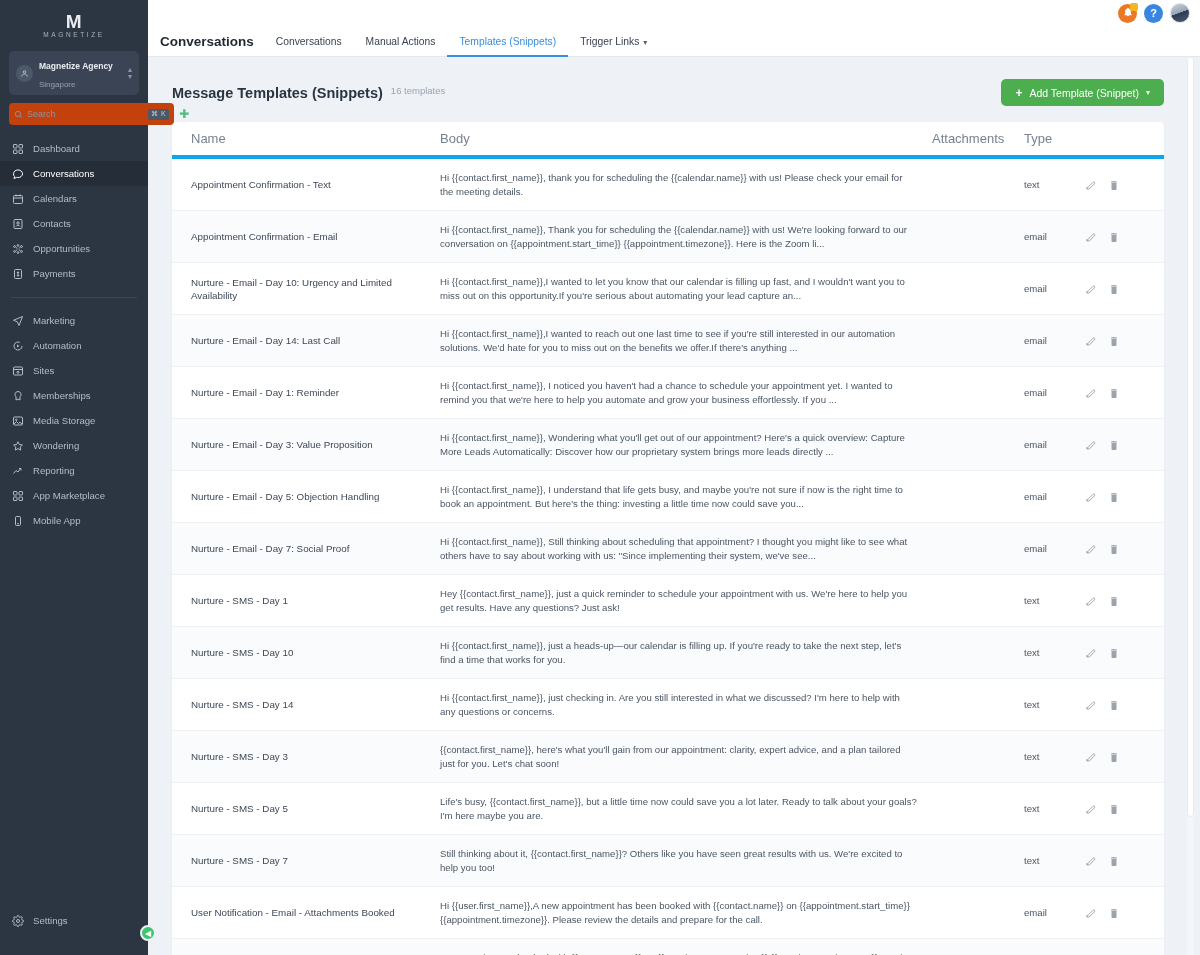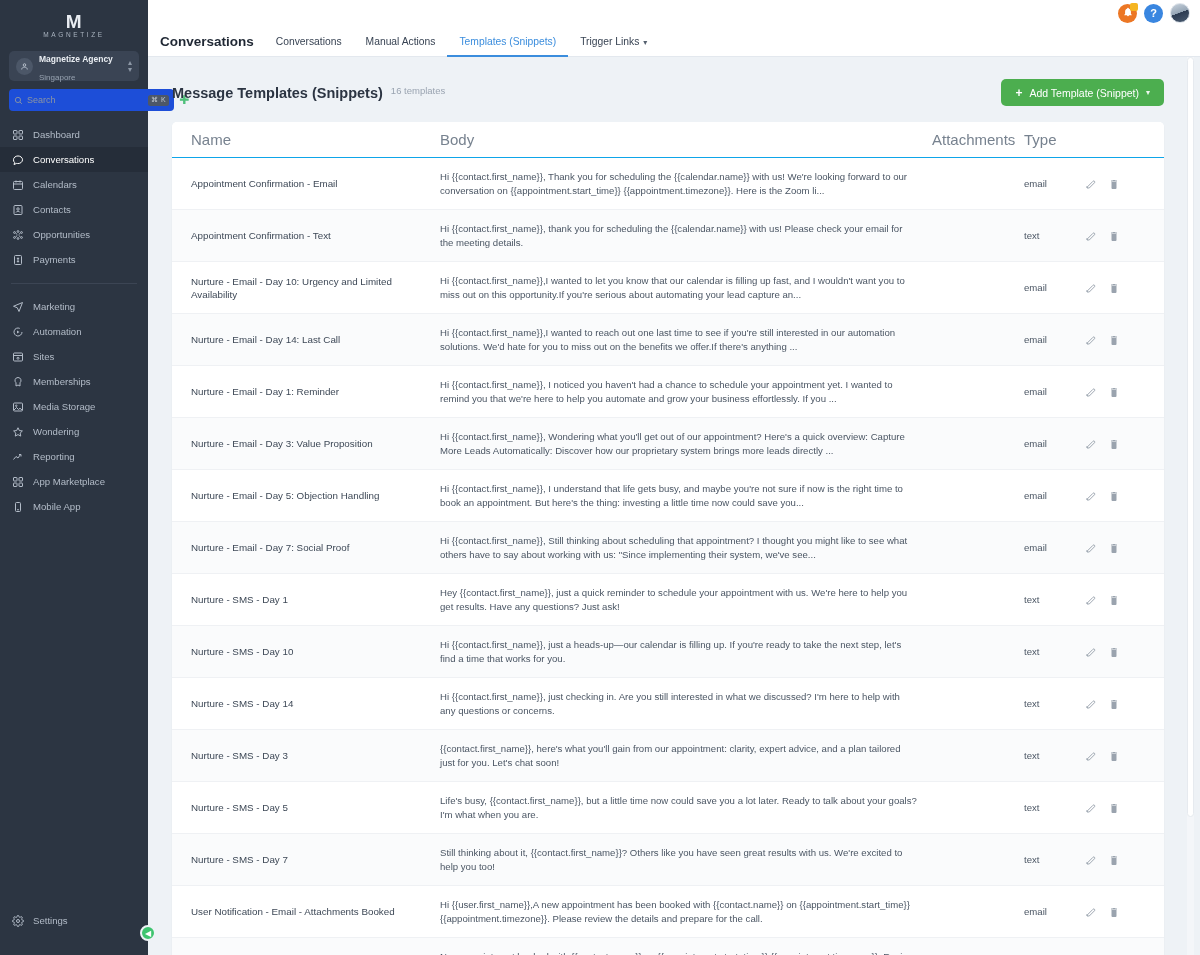--- a/index.html
+++ b/index.html
@@ -24,37 +24,37 @@
   }
   .brand-mark {
     font-size: 19px; font-weight: bold; color: #e9edf2;
     line-height: 17px; letter-spacing: 0.5px;
   }
   .brand-word {
     font-size: 6.5px; color: #aab4c0; letter-spacing: 2.6px;
     margin-top: 1px;
   }
   .agency-card {
-    margin: 5px 9px 0 9px; height: 30px;
+    margin: 5px 9px 0 9px; height: 44px;
     background: #3a4454; border-radius: 5px;
     display: flex; align-items: center; padding: 0 7px;
   }
   .agency-avatar {
     width: 17px; height: 17px; border-radius: 50%;
     background: #4c5768; display:flex; align-items:center; justify-content:center;
     flex: 0 0 17px;
   }
   .agency-text { margin-left: 6px; flex: 1; overflow: hidden; }
   .agency-name { font-size: 8.5px; color: #eaeef3; font-weight: bold; white-space: nowrap; }
   .agency-sub { font-size: 8px; color: #97a2b0; white-space: nowrap; margin-top: 1px; }
   .agency-caret { color: #8c97a5; font-size: 8px; line-height: 7px; text-align:center; }
 
   .search-row { margin: 8px 9px 0 9px; display: flex; align-items: center; gap: 5px; }
   .search-box {
-    flex: 1; height: 22px; background: #1d4ed8; border-radius: 4px;
+    flex: 1; height: 22px; background: #c2410c; border-radius: 4px;
     display: flex; align-items: center; padding: 0 5px; gap: 4px;
   }
   .search-box input {
     flex: 1; background: transparent; border: none; outline: none;
     color: #c3cbd5; font-size: 9px; font-family: inherit; min-width: 0;
   }
   .search-box input::placeholder { color: #8b95a3; }
   .kbd {
     background: #4d5767; color: #c2cad4; font-size: 7px;
     border-radius: 2.5px; padding: 1.5px 3px; letter-spacing: 0.5px;
@@ -136,22 +136,22 @@
   .add-btn .plus { font-size: 12px; font-weight: bold; }
   .add-btn .caret { font-size: 8px; opacity: .9; }
 
   .card {
     background: #ffffff; border-radius: 5px;
     box-shadow: 0 1px 2px rgba(23,35,52,.06);
     overflow: hidden;
   }
   table { width: 100%; border-collapse: collapse; table-layout: fixed; }
   thead th {
-    text-align: left; font-size: 15px; font-weight: normal; color: #77828f;
-    padding: 9px 0 9px 0; border-bottom: 1px solid #0ea5e9; background: #fff;
+    text-align: left; font-size: 13px; font-weight: normal; color: #77828f;
+    padding: 9px 0 9px 0; border-bottom: 4px solid #0ea5e9; background: #fff;
   }
   th.c-name { width: 268px; padding-left: 19px; }
   th.c-body { width: 492px; }
   th.c-att  { width: 92px; }
   th.c-type { width: 58px; }
   th.c-act  { width: auto; }
 
   tbody tr { border-bottom: 1px solid #eff1f4; }
   tbody tr:nth-child(even) { background: #fafbfc; }
   tbody tr:last-child { border-bottom: none; }
@@ -447,52 +447,52 @@
             <tr>
               <th class="c-name">Name</th>
               <th class="c-body">Body</th>
               <th class="c-att">Attachments</th>
               <th class="c-type">Type</th>
               <th class="c-act"></th>
             </tr>
           </thead>
           <tbody id="tbody">
               <tr>
+                <td class="c-name">Appointment Confirmation - Text</td>
+                <td class="c-body">Hi {{contact.first_name}}, thank you for scheduling the {{calendar.name}} with us! Please check your email for the meeting details.</td>
+                <td class="c-att"></td>
+                <td class="c-type">text</td>
+                <td class="c-act"><span class="act-ico">
+                    <svg width="12" height="12" viewBox="0 0 24 24" fill="none" stroke="currentColor" stroke-width="1.9">
+                      <path d="M4 20h4.5L19 9.5a2.1 2.1 0 0 0-3-3L5.5 17z"></path>
+                      <path d="M4 20v-4"></path>
+                    </svg>
+                  </span><span class="act-ico">
+                    <svg width="12" height="12" viewBox="0 0 24 24" fill="currentColor">
+                      <path d="M7 20a2 2 0 0 0 2 2h6a2 2 0 0 0 2-2V8H7zM18 5h-3l-1-1h-4l-1 1H6v2h12z"></path>
+                    </svg>
+                  </span></td>
+              </tr>
+              <tr>
                 <td class="c-name">Appointment Confirmation - Email</td>
                 <td class="c-body">Hi {{contact.first_name}}, Thank you for scheduling the {{calendar.name}} with us! We're looking forward to our conversation on {{appointment.start_time}} {{appointment.timezone}}. Here is the Zoom li...</td>
                 <td class="c-att"></td>
                 <td class="c-type">email</td>
                 <td class="c-act"><span class="act-ico">
                     <svg width="12" height="12" viewBox="0 0 24 24" fill="none" stroke="currentColor" stroke-width="1.9">
                       <path d="M4 20h4.5L19 9.5a2.1 2.1 0 0 0-3-3L5.5 17z"></path>
                       <path d="M4 20v-4"></path>
                     </svg>
                   </span><span class="act-ico">
                     <svg width="12" height="12" viewBox="0 0 24 24" fill="currentColor">
                       <path d="M7 20a2 2 0 0 0 2 2h6a2 2 0 0 0 2-2V8H7zM18 5h-3l-1-1h-4l-1 1H6v2h12z"></path>
                     </svg>
                   </span></td>
               </tr>
               <tr>
-                <td class="c-name">Appointment Confirmation - Text</td>
-                <td class="c-body">Hi {{contact.first_name}}, thank you for scheduling the {{calendar.name}} with us! Please check your email for the meeting details.</td>
-                <td class="c-att"></td>
-                <td class="c-type">text</td>
-                <td class="c-act"><span class="act-ico">
-                    <svg width="12" height="12" viewBox="0 0 24 24" fill="none" stroke="currentColor" stroke-width="1.9">
-                      <path d="M4 20h4.5L19 9.5a2.1 2.1 0 0 0-3-3L5.5 17z"></path>
-                      <path d="M4 20v-4"></path>
-                    </svg>
-                  </span><span class="act-ico">
-                    <svg width="12" height="12" viewBox="0 0 24 24" fill="currentColor">
-                      <path d="M7 20a2 2 0 0 0 2 2h6a2 2 0 0 0 2-2V8H7zM18 5h-3l-1-1h-4l-1 1H6v2h12z"></path>
-                    </svg>
-                  </span></td>
-              </tr>
-              <tr>
                 <td class="c-name">Nurture - Email - Day 10: Urgency and Limited Availability</td>
                 <td class="c-body">Hi {{contact.first_name}},I wanted to let you know that our calendar is filling up fast, and I wouldn't want you to miss out on this opportunity.If you're serious about automating your lead capture an...</td>
                 <td class="c-att"></td>
                 <td class="c-type">email</td>
                 <td class="c-act"><span class="act-ico">
                     <svg width="12" height="12" viewBox="0 0 24 24" fill="none" stroke="currentColor" stroke-width="1.9">
                       <path d="M4 20h4.5L19 9.5a2.1 2.1 0 0 0-3-3L5.5 17z"></path>
                       <path d="M4 20v-4"></path>
                     </svg>
                   </span><span class="act-ico">
@@ -640,21 +640,21 @@
                       <path d="M4 20v-4"></path>
                     </svg>
                   </span><span class="act-ico">
                     <svg width="12" height="12" viewBox="0 0 24 24" fill="currentColor">
                       <path d="M7 20a2 2 0 0 0 2 2h6a2 2 0 0 0 2-2V8H7zM18 5h-3l-1-1h-4l-1 1H6v2h12z"></path>
                     </svg>
                   </span></td>
               </tr>
               <tr>
                 <td class="c-name">Nurture - SMS - Day 5</td>
-                <td class="c-body">Life's busy, {{contact.first_name}}, but a little time now could save you a lot later. Ready to talk about your goals? I'm what when you are.</td>
+                <td class="c-body">Life's busy, {{contact.first_name}}, but a little time now could save you a lot later. Ready to talk about your goals? I'm here maybe you are.</td>
                 <td class="c-att"></td>
                 <td class="c-type">text</td>
                 <td class="c-act"><span class="act-ico">
                     <svg width="12" height="12" viewBox="0 0 24 24" fill="none" stroke="currentColor" stroke-width="1.9">
                       <path d="M4 20h4.5L19 9.5a2.1 2.1 0 0 0-3-3L5.5 17z"></path>
                       <path d="M4 20v-4"></path>
                     </svg>
                   </span><span class="act-ico">
                     <svg width="12" height="12" viewBox="0 0 24 24" fill="currentColor">
                       <path d="M7 20a2 2 0 0 0 2 2h6a2 2 0 0 0 2-2V8H7zM18 5h-3l-1-1h-4l-1 1H6v2h12z"></path>

